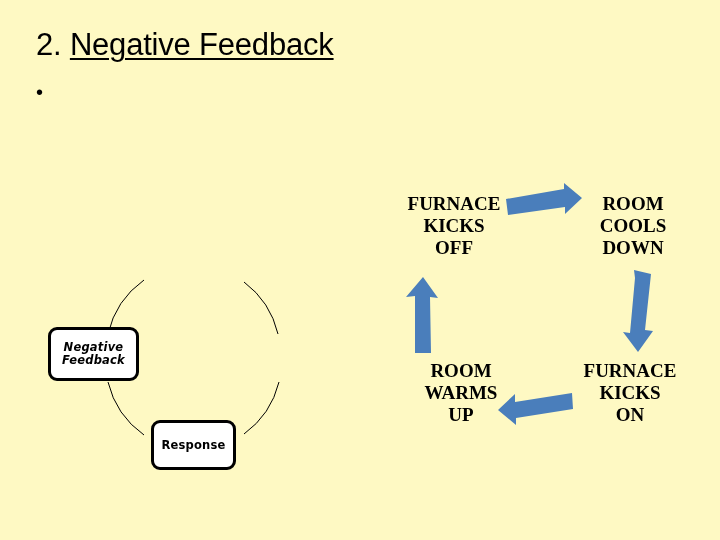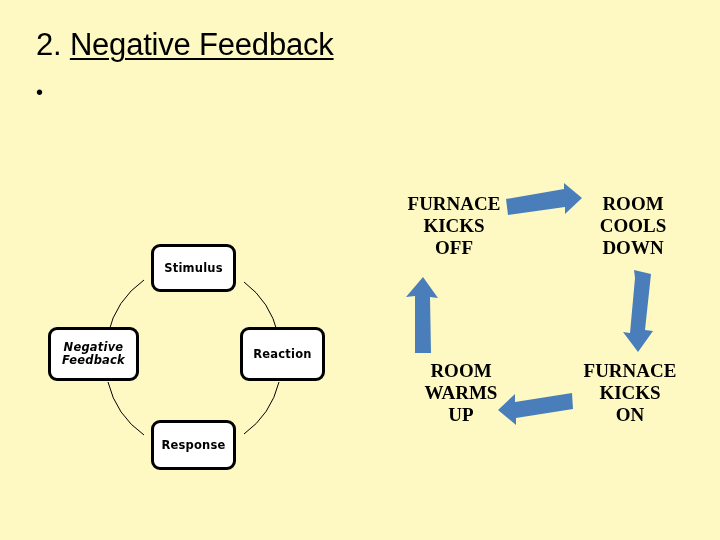--- a/index.html
+++ b/index.html
@@ -164,26 +164,20 @@
         <path d="M 60 98 A 91 91 0 0 1 96 44"></path>
 
         <path d="M 196 46 A 91 91 0 0 1 230 98"></path>
 
         <path d="M 231 146 A 91 91 0 0 1 196 198"></path>
 
         <path d="M 96 199 A 91 91 0 0 1 60 146"></path>
       </g>
     </svg>
 
-    <div class="cbox" id="cbox-stimulus">
-      <span>Stimulus</span>
-    </div>
-    <div class="cbox" id="cbox-reaction">
-      <span>Reaction</span>
-    </div>
     <div class="cbox" id="cbox-response">
       <span>Response</span>
     </div>
     <div class="cbox" id="cbox-negfeed">
       <span style="white-space:pre-line">Negative
 Feedback</span>
     </div>
   </div>
 
   <div id="thermo">

